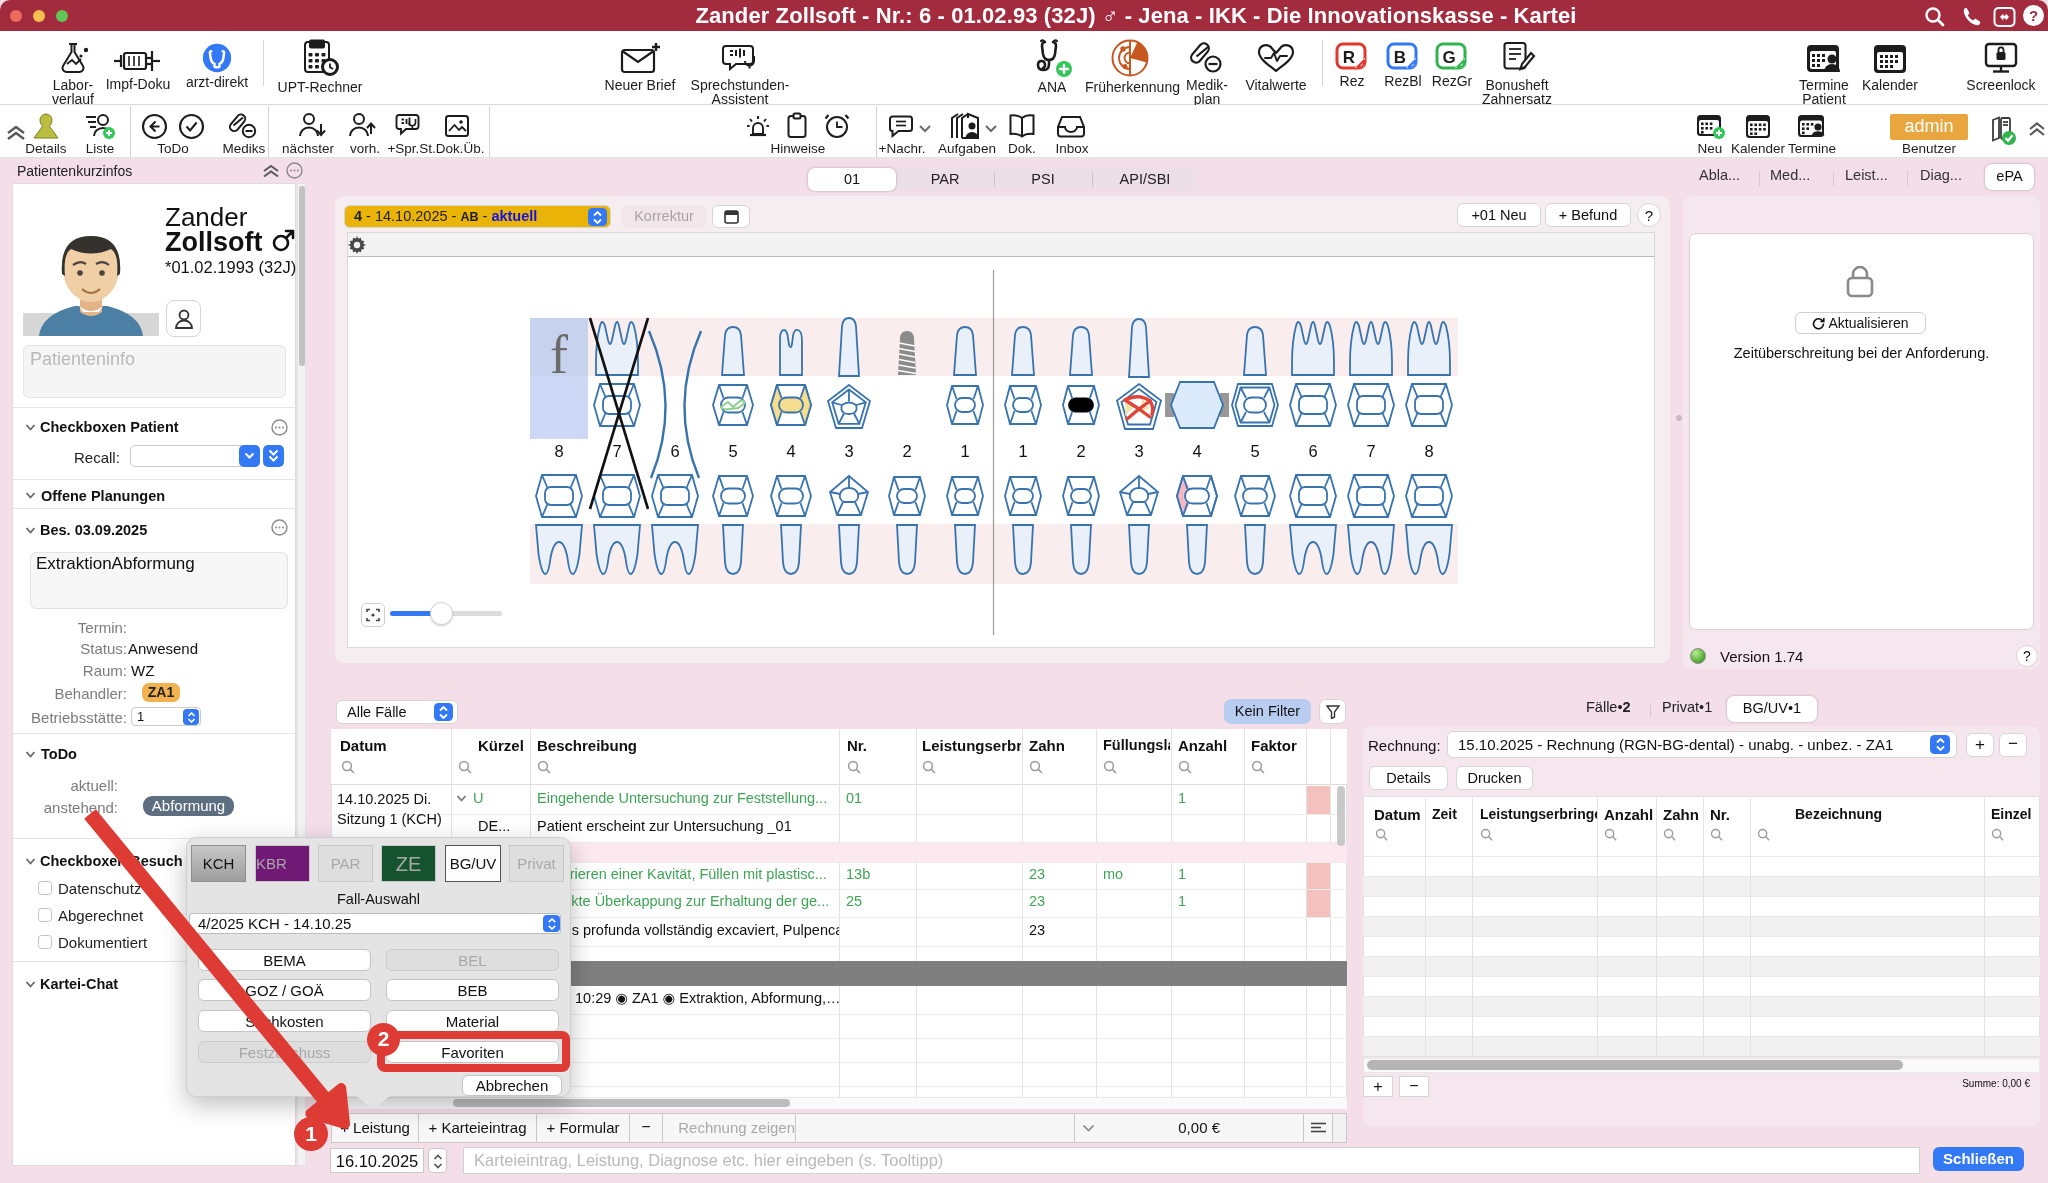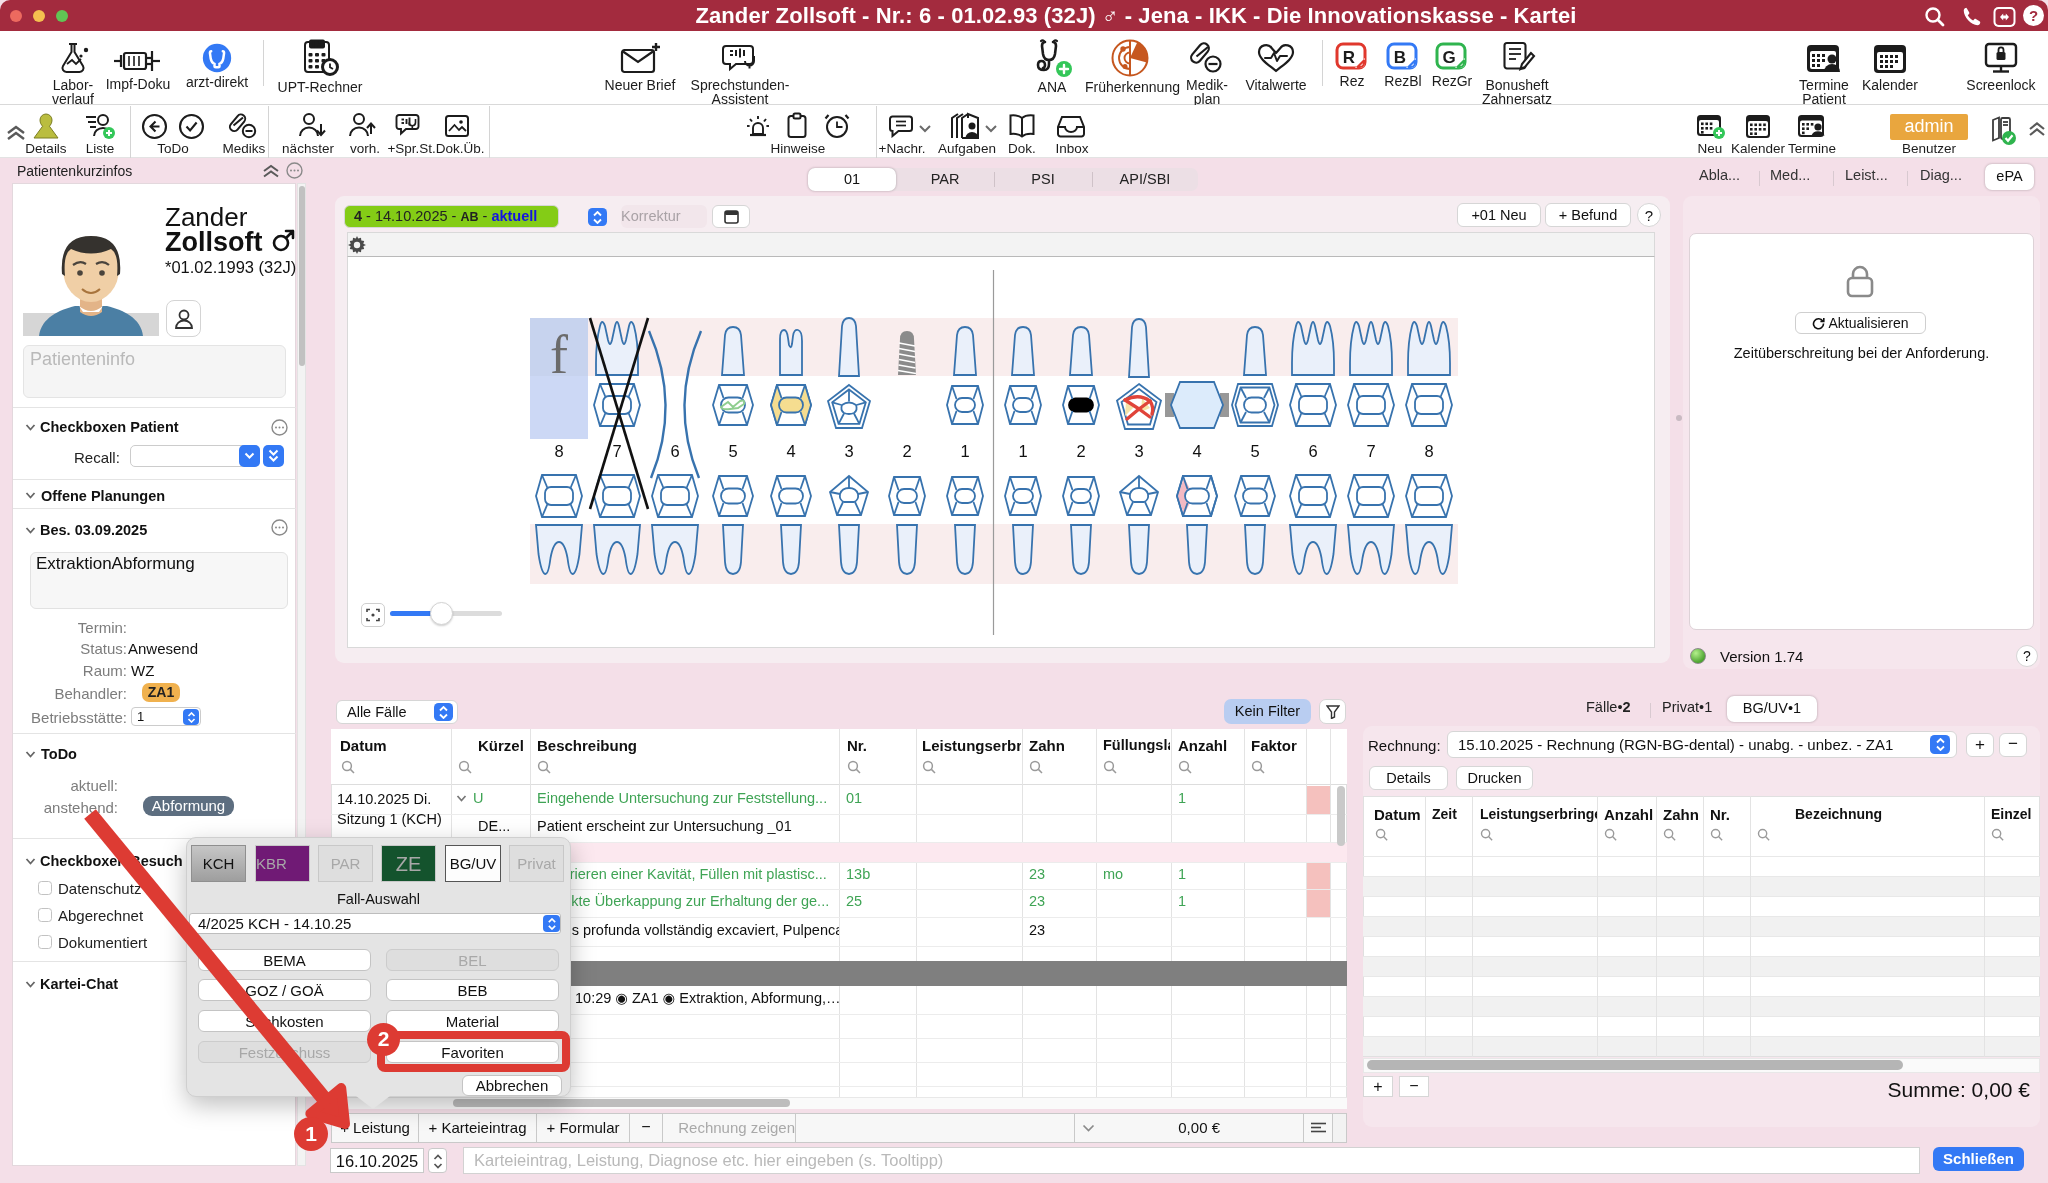--- a/index.html
+++ b/index.html
@@ -658,30 +658,30 @@
   <div class="abs" style="left:13px; top:961px; width:283px; height:1px; background:#e4e4e4;"></div>
   <svg class="abs" style="left:25px; top:980px;" width="11" height="9" viewBox="0 0 11 9">
       <path d="M1.5 2 l4 4.5 4-4.5" fill="none" stroke="#666" stroke-width="1.8"></path>
     </svg>
   <div class="abs" style="left:40px; top:976px; font-size:14.5px; font-weight:bold; color:#111;">Kartei-Chat</div>
 </div>
 
 <div id="chartpanel">
   <div class="panel" style="left:335px; top:196px; width:1335px; height:467px; background:#f6edf1;"></div>
 
-  <div class="abs" style="left:344px; top:205px; width:215px; height:23px; background:#84cc16; border:1px solid #d6d6d6; border-radius:6px; font-size:14.5px; color:#222; padding:2px 0 0 9px;"><b>4</b> - 14.10.2025 - <b style="font-size:12.5px;">AB</b> - <b style="color:#1414e0;">aktuell</b></div>
+  <div class="abs" style="left:344px; top:205px; width:267px; height:23px; background:#eab308; border:1px solid #d6d6d6; border-radius:6px; font-size:14.5px; color:#222; padding:2px 0 0 9px;"><b>4</b> - 14.10.2025 - <b style="font-size:12.5px;">AB</b> - <b style="color:#1414e0;">aktuell</b></div>
   <div class="abs" style="left:588px; top:207.5px; width:19px; height:18px; background:#3379f5; border-radius:4.5px;">
     <svg style="margin:3px 0 0 4px;" width="11" height="13" viewBox="0 0 11 13">
         <g fill="none" stroke="#fff" stroke-width="1.8">
           <path d="M2 4.5 L5.5 1 L9 4.5"></path>
           <path d="M2 8.5 L5.5 12 L9 8.5"></path>
         </g>
       </svg>
   </div>
-  <div class="abs" style="left:621px; top:205px; width:86px; height:23px; background:#f2e6eb; border-radius:6px; font-size:14.5px; color:#a9a2a6; text-align:left; line-height:22px;">Korrektur</div>
+  <div class="abs" style="left:621px; top:205px; width:86px; height:23px; background:#f2e6eb; border-radius:6px; font-size:14.5px; color:#a9a2a6; text-align:center; line-height:22px;">Korrektur</div>
   <div class="abs" style="left:712px; top:205px; width:38px; height:23px; background:#fff; border:1px solid #d6d6d6; border-radius:6px;">
     <svg style="margin:3.5px 0 0 11px;" width="15" height="14" viewBox="0 0 15 14">
         <rect x="1" y="1" width="13" height="12" rx="2" fill="none" stroke="#333" stroke-width="1.6"></rect>
         <rect x="1" y="1" width="13" height="4" rx="1.5" fill="#333"></rect>
       </svg>
   </div>
   <div class="abs" style="left:1457px; top:203px; width:84px; height:24px; background:#fff; border:1px solid #d6d6d6; border-radius:6px; font-size:14.5px; color:#111; text-align:center; line-height:23px;">+01 Neu</div>
   <div class="abs" style="left:1545px; top:203px; width:86px; height:24px; background:#fff; border:1px solid #d6d6d6; border-radius:6px; font-size:14.5px; color:#111; text-align:center; line-height:23px;">+ Befund</div>
   <div class="abs" style="left:1637px; top:203px; width:24px; height:24px; background:#fff; border:1px solid #d6d6d6; border-radius:50%; font-size:15px; color:#111; text-align:center; line-height:23px;">?</div>
 
@@ -1194,21 +1194,21 @@
   <svg class="abs" style="left:1991px; top:828px;" width="14" height="14" viewBox="0 0 15 15">
       <circle cx="6" cy="6" r="4.4" fill="none" stroke="#9a9a9a" stroke-width="1.5"></circle>
       <line x1="9.4" y1="9.4" x2="13" y2="13" stroke="#9a9a9a" stroke-width="1.5"></line>
     </svg>
 
   <div class="abs" style="left:1363px; top:1058px; width:677px; height:15px; background:#fafafa; border:1px solid #e8e8e8;"></div>
   <div class="abs" style="left:1367px; top:1060px; width:536px; height:10px; background:#b5b5b5; border-radius:5px;"></div>
 
   <div class="abs" style="left:1363px; top:1076px; width:30px; height:21px; background:#fff; border:1px solid #d6d6d6; font-size:16px; color:#111; text-align:center; line-height:19px;">+</div>
   <div class="abs" style="left:1399px; top:1076px; width:30px; height:21px; background:#fff; border:1px solid #d6d6d6; font-size:16px; color:#111; text-align:center; line-height:17px;">−</div>
-  <div class="abs" style="left:1860px; top:1078px; width:170px; text-align:right; font-size:21px; color:#111;">Summe: 0,00 €</div>
+  <div class="abs" style="left:1860px; top:1078px; width:170px; text-align:right; font-size:10px; color:#111;">Summe: 0,00 €</div>
 </div>
 
 <div id="bottombars">
   <div class="abs" style="left:331px; top:1113px; width:1016px; height:30px; background:#f2f2f2; border:1px solid #c9c9c9;"></div>
   <div class="abs" style="left:331px; top:1113px; width:88px; height:30px; background:#f7f7f7; border:1px solid #c9c9c9; font-size:15px; color:#111; text-align:center; line-height:28px;">+ Leistung</div>
   <div class="abs" style="left:418px; top:1113px; width:119px; height:30px; background:#f7f7f7; border:1px solid #c9c9c9; font-size:15px; color:#111; text-align:center; line-height:28px;">+ Karteieintrag</div>
   <div class="abs" style="left:536px; top:1113px; width:94px; height:30px; background:#f7f7f7; border:1px solid #c9c9c9; font-size:15px; color:#111; text-align:center; line-height:28px;">+ Formular</div>
   <div class="abs" style="left:629px; top:1113px; width:34px; height:30px; background:#f7f7f7; border:1px solid #c9c9c9; font-size:16px; color:#111; text-align:center; line-height:26px;">−</div>
   <div class="abs" style="left:662px; top:1113px; width:134px; height:30px; background:#f7f7f7; border:1px solid #c9c9c9; font-size:15px; color:#a9a9a9; text-align:right; line-height:28px;">Rechnung zeigen</div>
   <div class="abs" style="left:795px; top:1113px; width:280px; height:30px; background:#f7f7f7; border:1px solid #c9c9c9;"></div>

